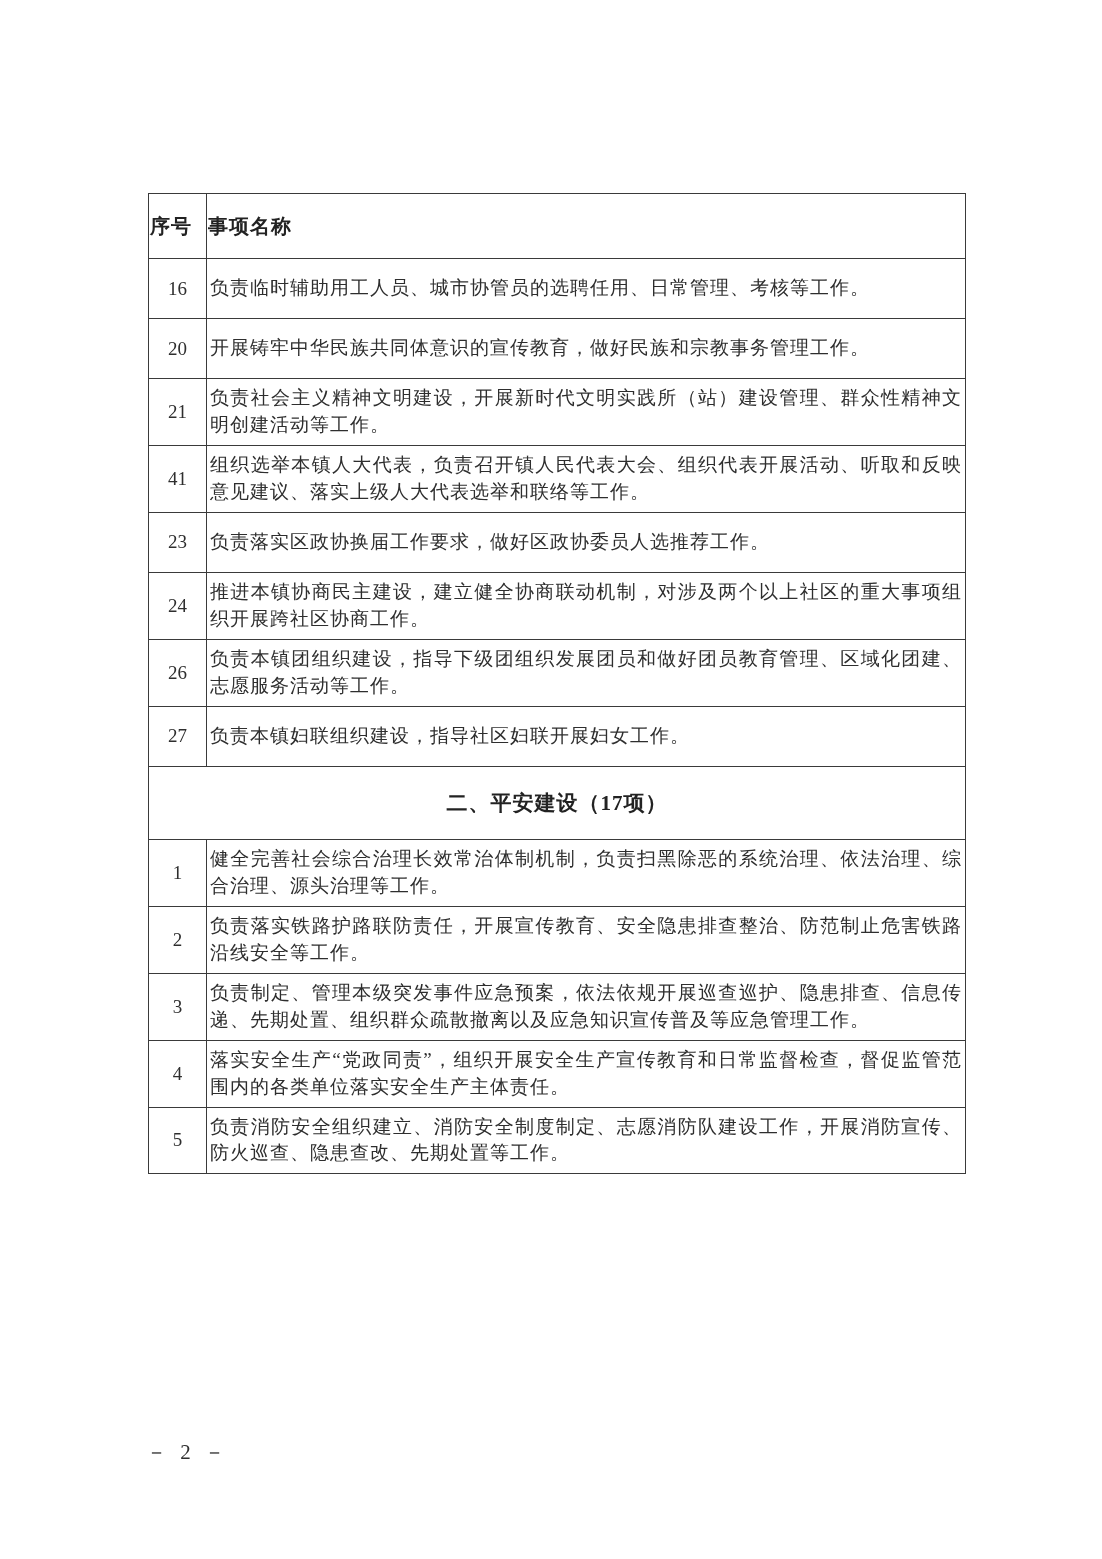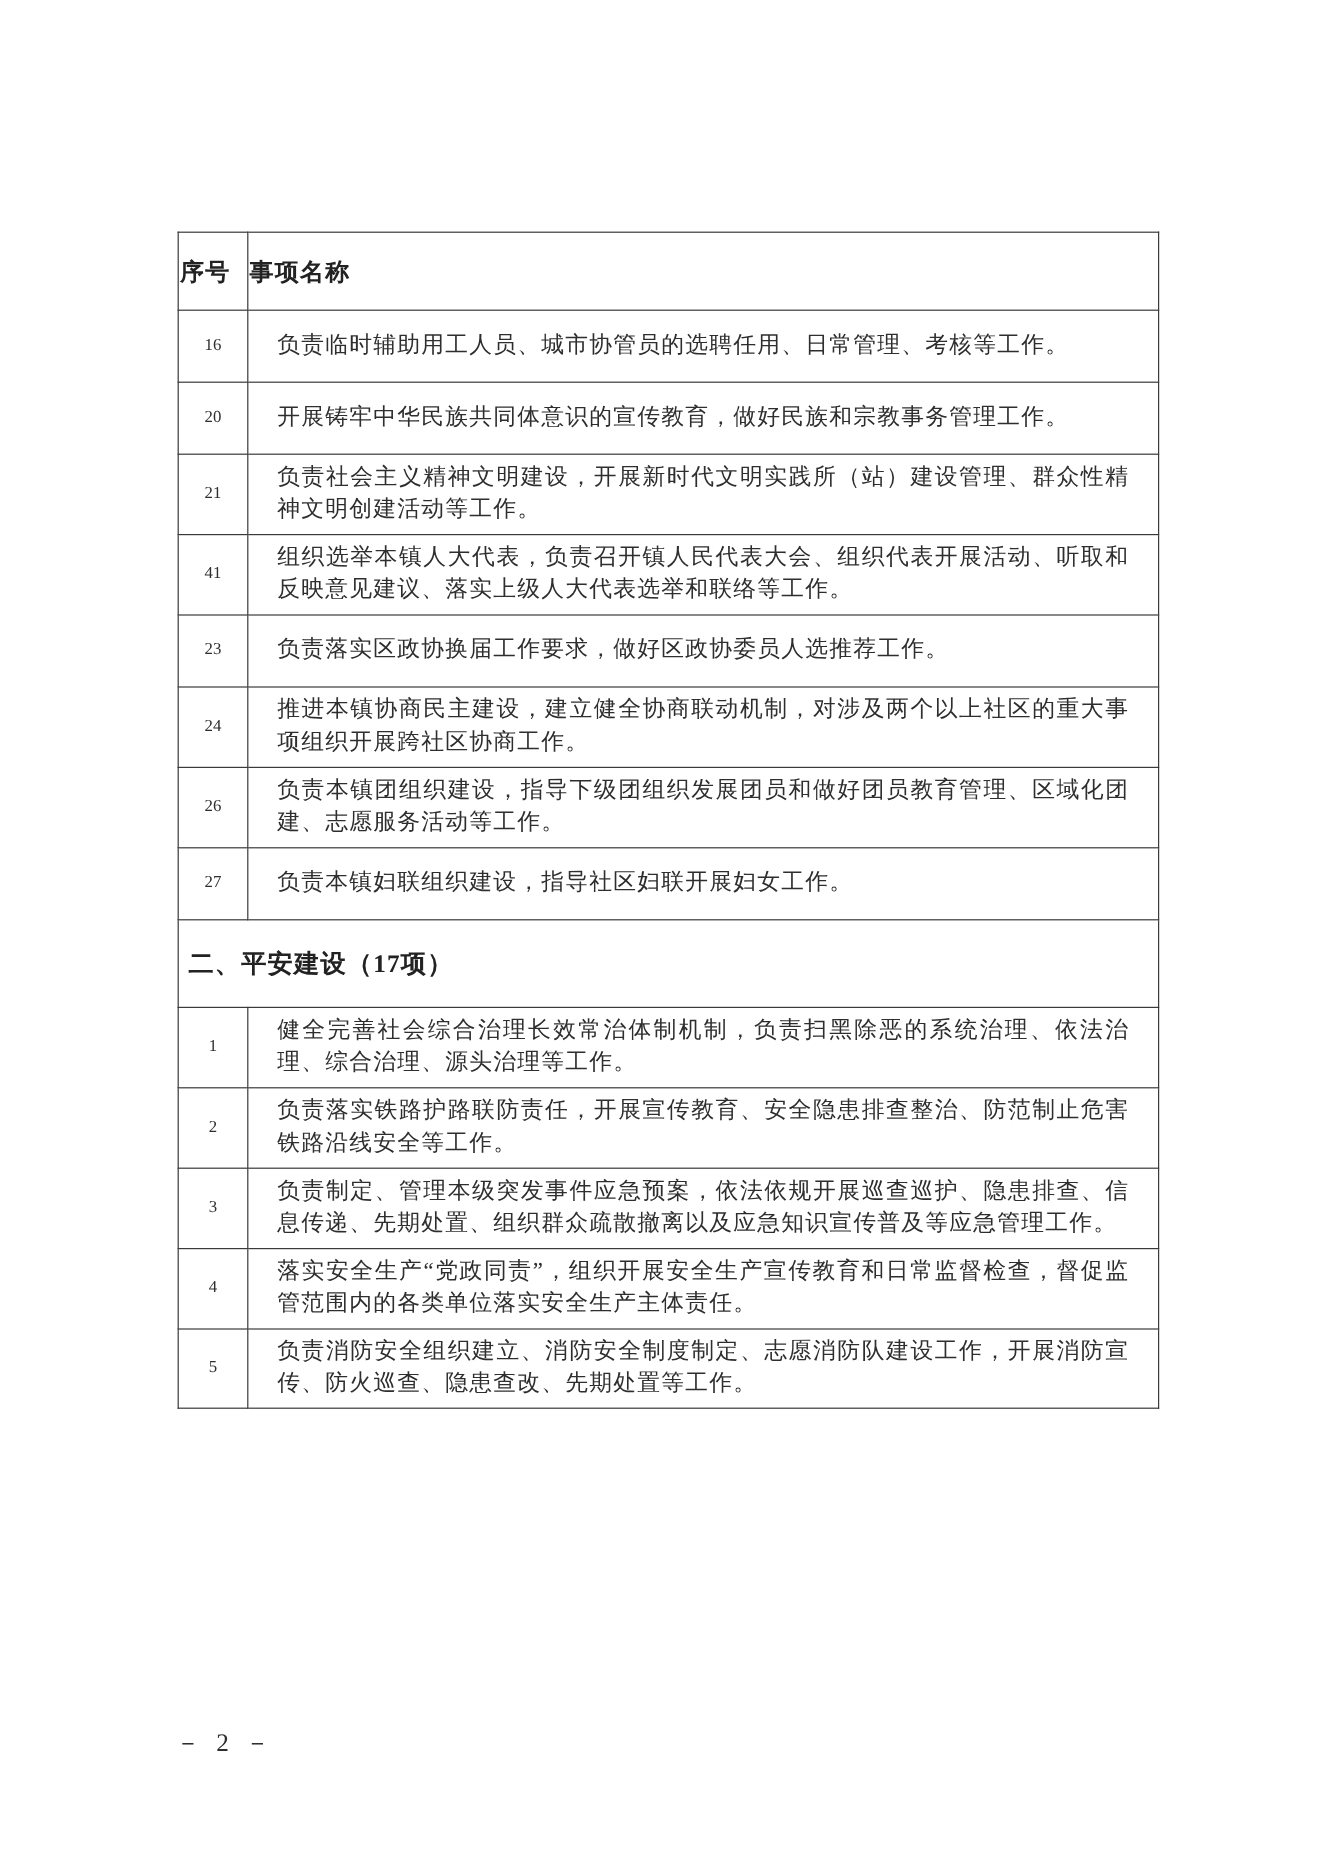--- a/index.html
+++ b/index.html
@@ -37,41 +37,41 @@
   th.hdr {
     font-size: 20px;
     font-weight: bold;
     text-align: left;
     height: 62px;
     letter-spacing: 1px;
     color: #222222;
   }
   td.num {
     text-align: center;
-    font-size: 14px;
+    font-size: 19px;
     color: #2e2e2e;
   }
   td.txt {
     font-size: 19px;
     line-height: 1.42;
-    padding: 6px 24px;
+    padding: 6px 3px;
     text-align: justify;
     letter-spacing: 1px;
     color: #2e2e2e;
   }
   tr.single { height: 60px; }
   tr.double { height: 66px; }
   tr.section td {
     font-size: 21px;
     font-weight: bold;
     height: 56px;
     padding: 8px 8px 8px 8px;
     letter-spacing: 1px;
     color: #222222;
-    text-align: left;
+    text-align: center;
   }
   .pagenum {
     position: absolute;
     left: 146px;
     top: 1438px;
     font-size: 21px;
     letter-spacing: 4px;
     color: #2e2e2e;
   }
 </style>

